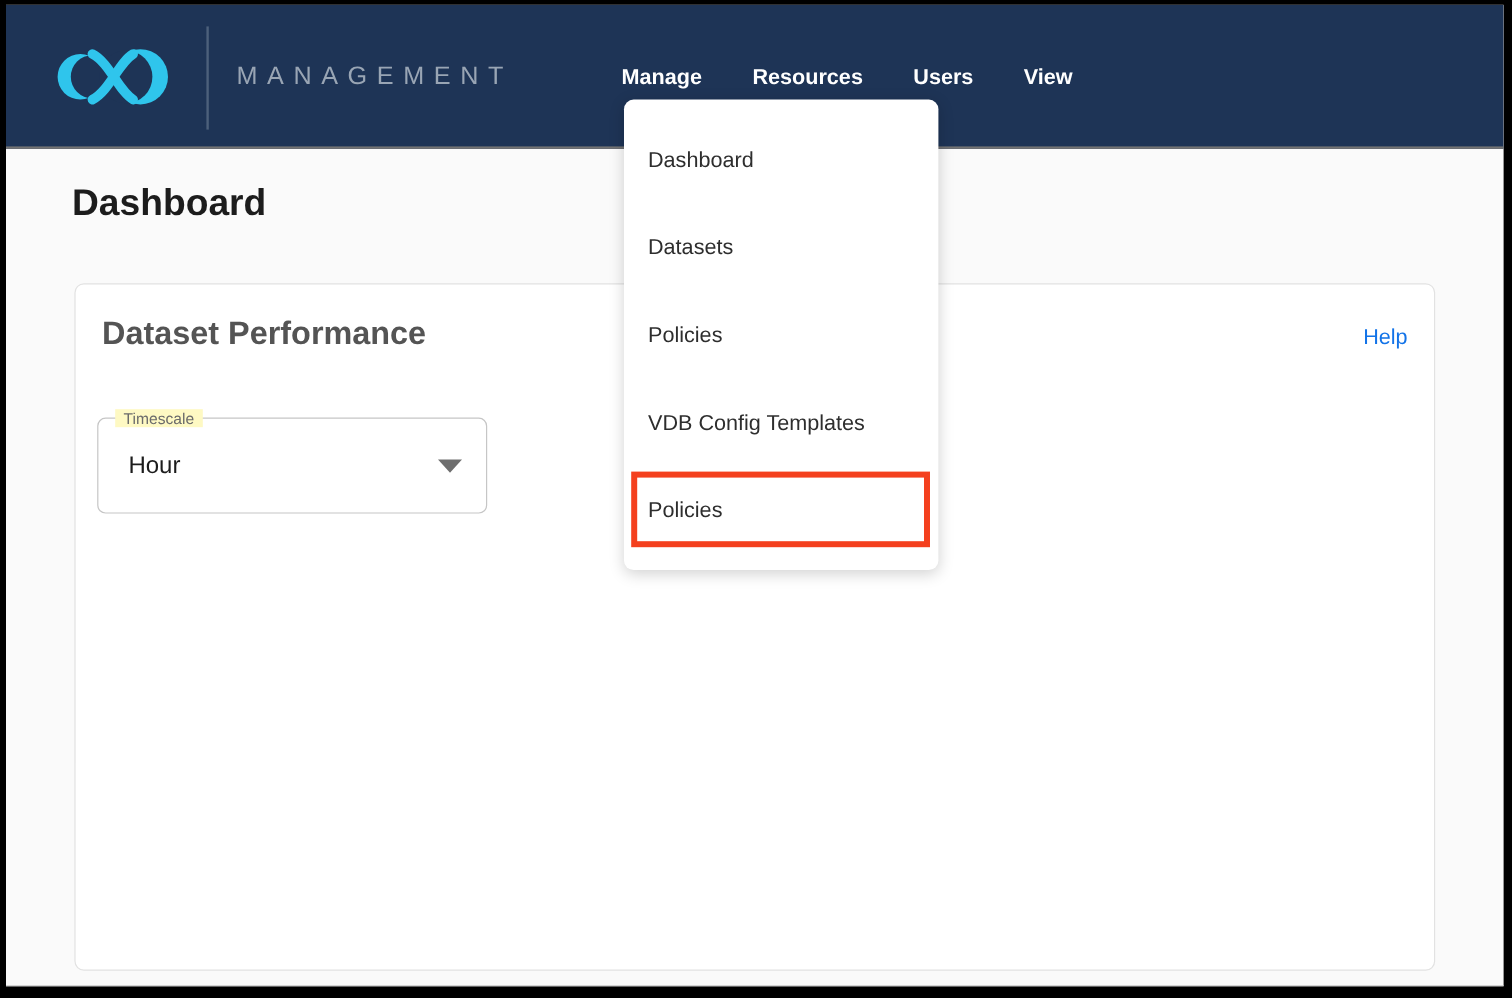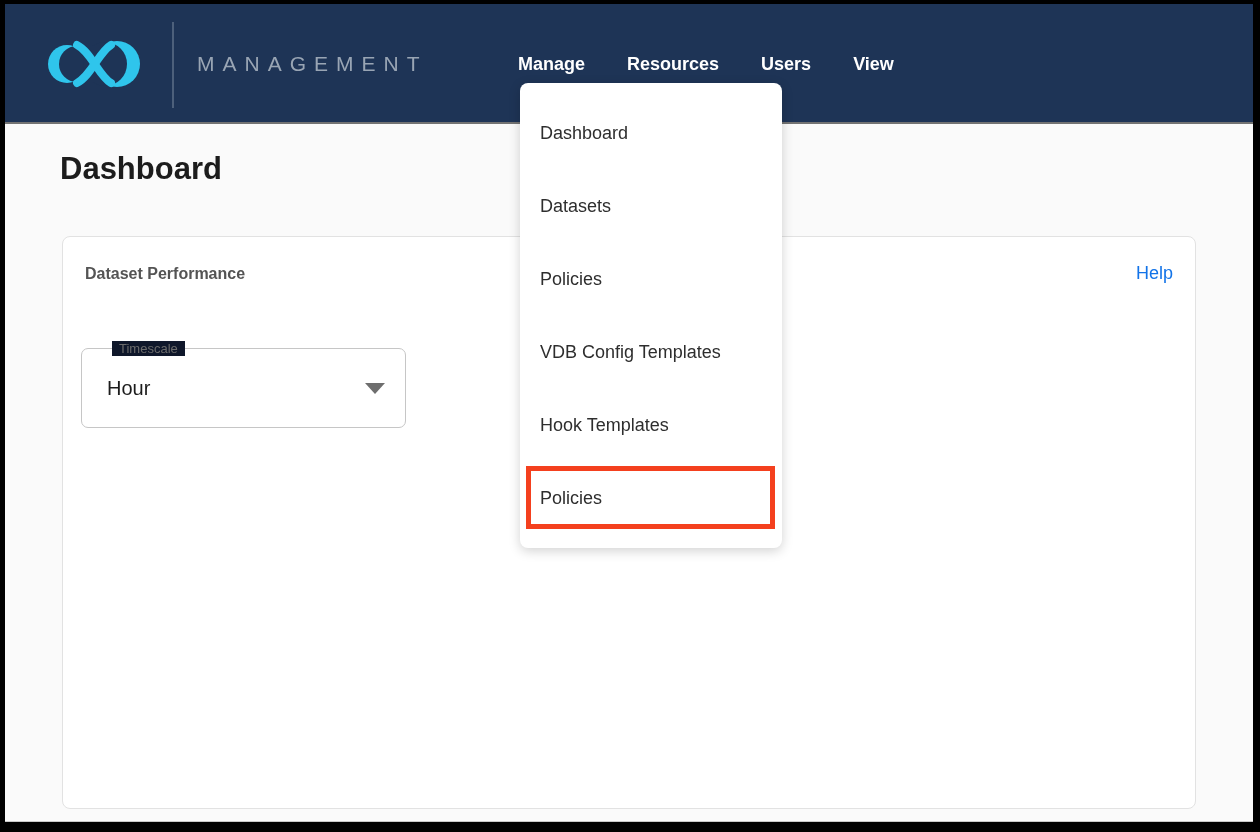--- a/index.html
+++ b/index.html
@@ -87,41 +87,41 @@
     left: 57px; top: 112px;
     width: 1134px; height: 573px;
     background: #ffffff;
     border: 1px solid #E2E2E2;
     border-radius: 8px;
   }
   .card-header {
     display: flex; justify-content: space-between; align-items: baseline;
     padding: 26px 22px 0 22px;
   }
-  .card-title { font-size: 16px; font-weight: bold; color: #545454; }
+  .card-title { font-size: 27px; font-weight: bold; color: #545454; }
   .view-link {
     font-size: 18px; color: #1273E8;
     text-decoration: none; cursor: pointer;
   }
 
   
   .select {
     position: absolute;
     left: 18px; top: 111px;
     width: 325px; height: 80px;
     border: 1px solid #C6C6C6;
     border-radius: 7px;
     background: #ffffff;
     cursor: pointer;
   }
   .select-label {
     position: absolute; top: -8px; left: 14px;
-    background: #0f172a;
+    background: #fef9c3;
     padding: 0 7px;
-    font-size: 13px; color: #6B6B6B; margin-left: 16px;
+    font-size: 13px; color: #6B6B6B;
   }
   .select-value {
     position: absolute; left: 25px; top: 0; height: 100%;
     display: flex; align-items: center;
     font-size: 20px; color: #1C1C1C;
   }
   .caret {
     position: absolute; right: 20px; top: 50%;
     margin-top: -5px;
     width: 0; height: 0;
@@ -154,21 +154,20 @@
       <a class="nav-link">Users</a>
       <a class="nav-link">View</a>
     </nav>
   </header>
 
   <div class="dropdown">
     <div class="menu-item">Dashboard</div>
     <div class="menu-item">Datasets</div>
     <div class="menu-item">Policies</div>
     <div class="menu-item">VDB Config Templates</div>
-    <div class="menu-item">Hook Templates</div>
     <div class="menu-item">
       <span>Policies</span>
       <div class="highlight-box"></div>
     </div>
   </div>
 
   <main class="content">
     <h1 class="page-title">Dashboard</h1>
 
     <section class="card">

